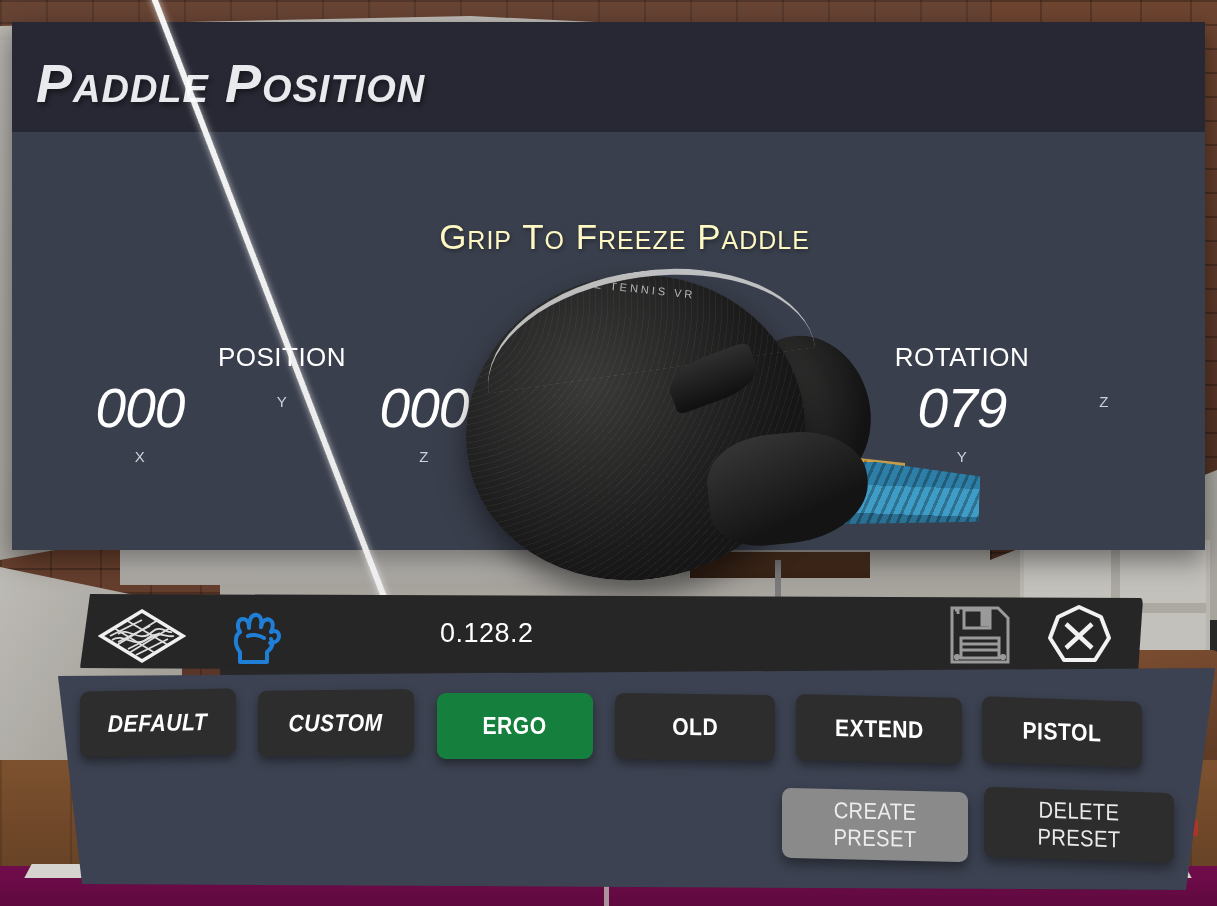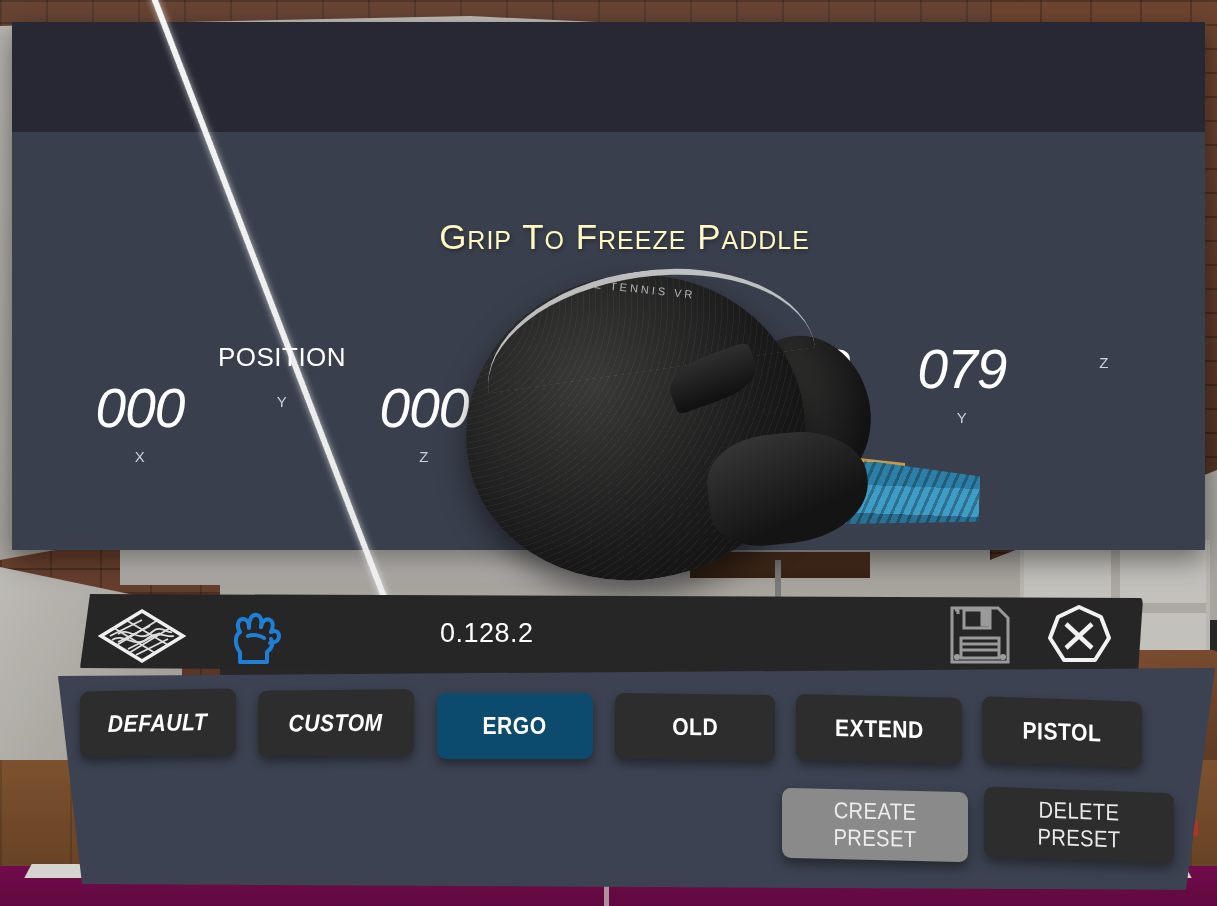--- a/index.html
+++ b/index.html
@@ -253,21 +253,21 @@
     background:#2d2d2d; color:#ffffff;
     border:none; border-radius:9px;
     font-family:"Liberation Sans", sans-serif;
     font-size:24px; font-weight:bold; letter-spacing:.6px;
     box-shadow:0 5px 10px rgba(0,0,0,.4);
     cursor:pointer;
     display:flex; align-items:center; justify-content:center;
   }
   #btn-default{ left:80px;  width:156px; font-style:italic; transform:skewY(-1.2deg); }
   #btn-custom { left:258px; width:156px; font-style:italic; transform:skewY(-0.6deg); }
-  #btn-ergo   { left:437px; width:156px; background:#0c4a6e; transform:skewY(0deg); top:693px;}
+  #btn-ergo   { left:437px; width:156px; background:#15803d; transform:skewY(0deg); top:693px;}
   #btn-old    { left:615px; width:160px; transform:skewY(0.8deg); top:694px;}
   #btn-extend { left:796px; width:166px; transform:skewY(1.4deg); top:696px;}
   #btn-pistol { left:982px; width:160px; transform:skewY(2deg); top:699px;}
 
   .action-btn{
     position:absolute; top:790px; height:70px;
     border:none; border-radius:9px;
     font-family:"Liberation Sans", sans-serif;
     font-size:23px; letter-spacing:.4px; color:#e9e9e9;
     box-shadow:0 6px 12px rgba(0,0,0,.4);
@@ -300,20 +300,21 @@
   <div class="pp-table"></div>
   <div class="pp-table-line-c"></div>
   <div class="pp-table-edge-l"></div>
   <div class="pp-table-edge-r"></div>
   <div class="scene-dim"></div>
 </div>
 
 <div id="panel">
 
   <div id="panel-header"></div>
+  <div id="panel-title">Paddle Position</div>
 
   <div id="grip-hint">Grip To Freeze Paddle</div>
 
   <div class="readout position">
     <div class="readout-title">POSITION</div>
     <div class="axis-row">
       <div class="axis-col">
         <div class="axis-val">000</div>
         <div class="axis-label">X</div>
       </div>
@@ -321,20 +322,21 @@
         <div class="axis-label">Y</div>
       </div>
       <div class="axis-col">
         <div class="axis-val">000</div>
         <div class="axis-label">Z</div>
       </div>
     </div>
   </div>
 
   <div class="readout rotation">
+    <div class="readout-title">ROTATION</div>
     <div class="axis-row">
       <div class="axis-col">
         <div class="axis-val">02</div>
         <div class="axis-label">X</div>
       </div>
       <div class="axis-col">
         <div class="axis-val">079</div>
         <div class="axis-label">Y</div>
       </div>
       <div class="axis-col">

